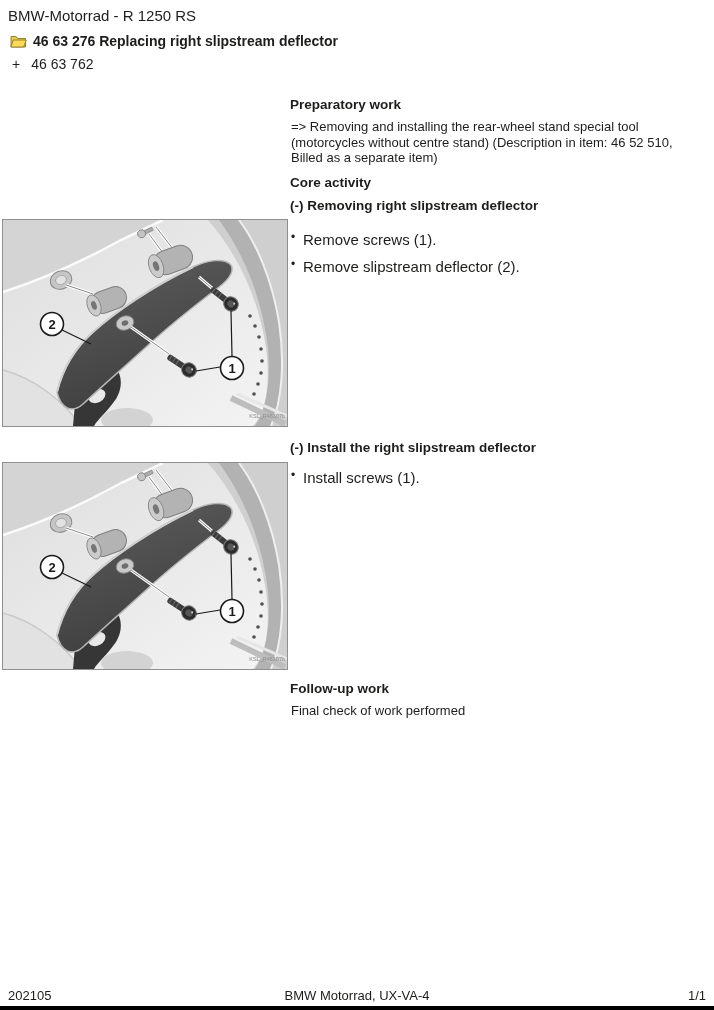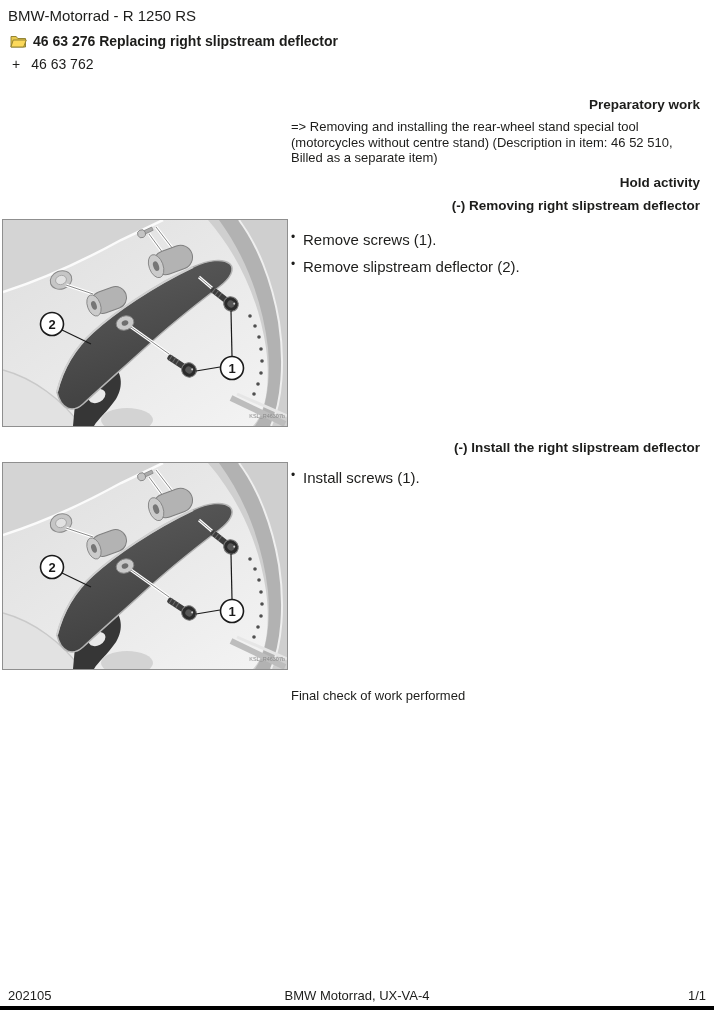--- a/index.html
+++ b/index.html
@@ -9,21 +9,21 @@
     color:var(--text-color,#1d1d1b);overflow:hidden;
   }
   .hdr-title{position:absolute;left:8px;top:7px;font-size:15px;}
   .doc-row{position:absolute;left:10px;top:33px;display:flex;align-items:center;gap:6px;}
   .doc-row .doc-title{font-size:14px;font-weight:bold;text-align:right;}
   .plus-row{position:absolute;left:12px;top:56px;display:flex;align-items:center;gap:11px;}
   .plus-row .plus{font-size:14px;}
   .plus-row .code{font-size:14px;}
 
   .rcol{position:absolute;left:290px;width:410px;}
-  .rcol h3{margin:0;font-size:13.5px;font-weight:bold;text-align:right;}
+  .rcol h3{margin:0;font-size:13.5px;font-weight:bold;}
   .rcol p{margin:1px;font-size:13px;line-height:15.5px;}
   .col-prep{top:97px;}
   .col-prep .prep-body{margin-top:7px;width:388px;margin-bottom:9px;}
   .col-prep .core-h{margin-bottom:8px;}
   .col-prep .removal-h{margin-bottom:19px;}
   .bullet{position:relative;padding-left:13px;font-size:15px;line-height:15px;margin-bottom:12px;}
   .bullet::before{content:"\2022";position:absolute;left:1px;top:-2px;font-size:12px;}
   .col-install{top:440px;}
   .col-install h3{margin-bottom:15px;}
   .col-follow{top:681px;}
@@ -166,21 +166,21 @@
 </div>
 
 <div class="plus-row">
   <span class="plus">+</span>
   <span class="code">46 63 762</span>
 </div>
 
 <div class="rcol col-prep">
   <h3>Preparatory work</h3>
   <p class="prep-body">=&gt; Removing and installing the rear-wheel stand special tool (motorcycles without centre stand) (Description in item: 46 52 510, Billed as a separate item)</p>
-  <h3 class="core-h">Hold activity</h3>
+  <h3 class="core-h">Core activity</h3>
   <h3 class="removal-h">(-) Removing right slipstream deflector</h3>
   <div class="bullet">Remove screws (1).</div>
   <div class="bullet">Remove slipstream deflector (2).</div>
 </div>
 
 <div class="figure fig1">
   <svg viewBox="0 0 284 206">
     <use href="#deflector-fig"></use>
   </svg>
 </div>
@@ -190,20 +190,21 @@
   <div class="bullet">Install screws (1).</div>
 </div>
 
 <div class="figure fig2">
   <svg viewBox="0 0 284 206">
     <use href="#deflector-fig"></use>
   </svg>
 </div>
 
 <div class="rcol col-follow">
+  <h3>Follow-up work</h3>
   <p>Final check of work performed</p>
 </div>
 
 <div class="footer">
   <span class="f-left">202105</span>
   <span class="f-center">BMW Motorrad, UX-VA-4</span>
   <span class="f-right">1/1</span>
 </div>
 
 <div class="bottom-bar"></div>

